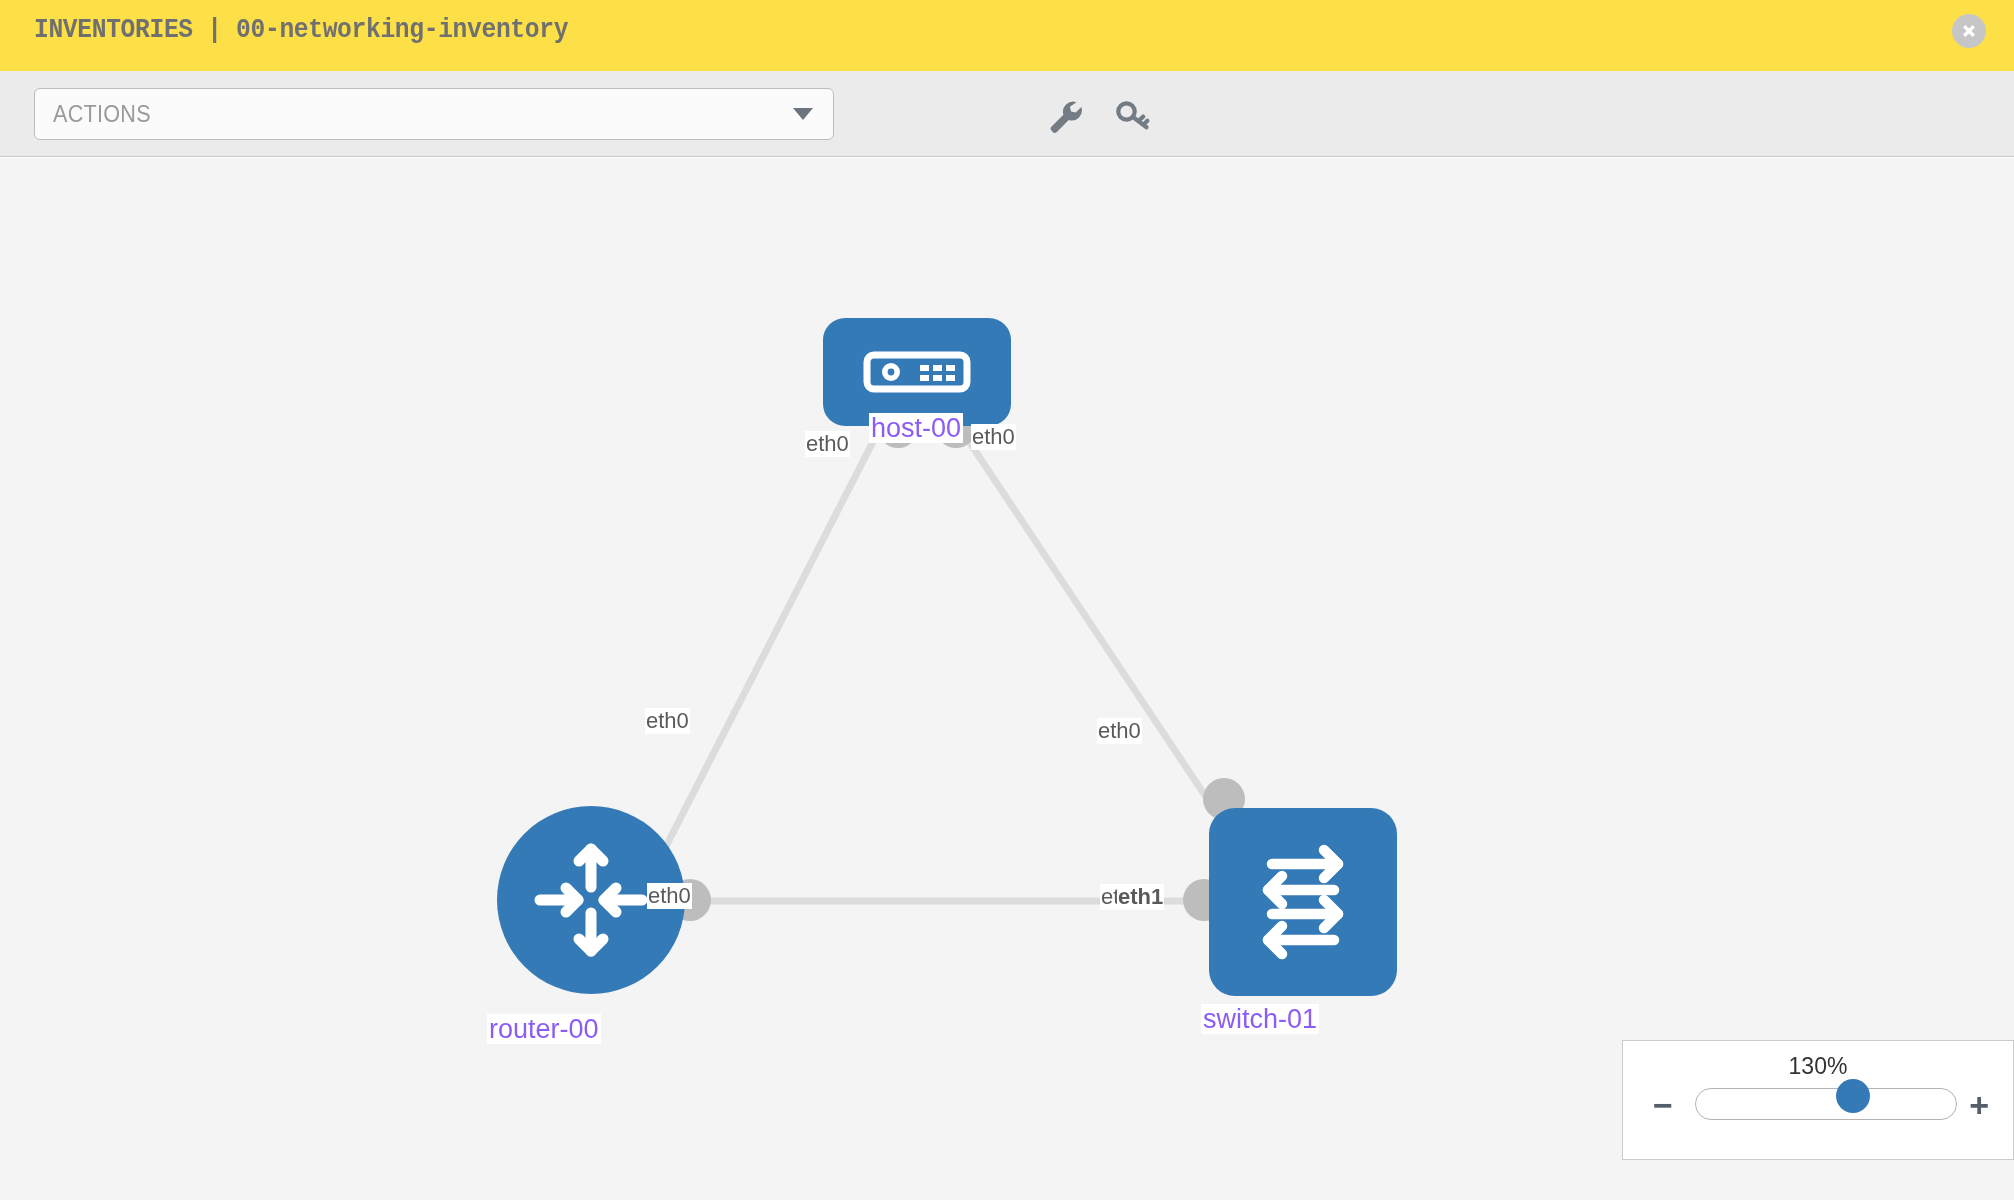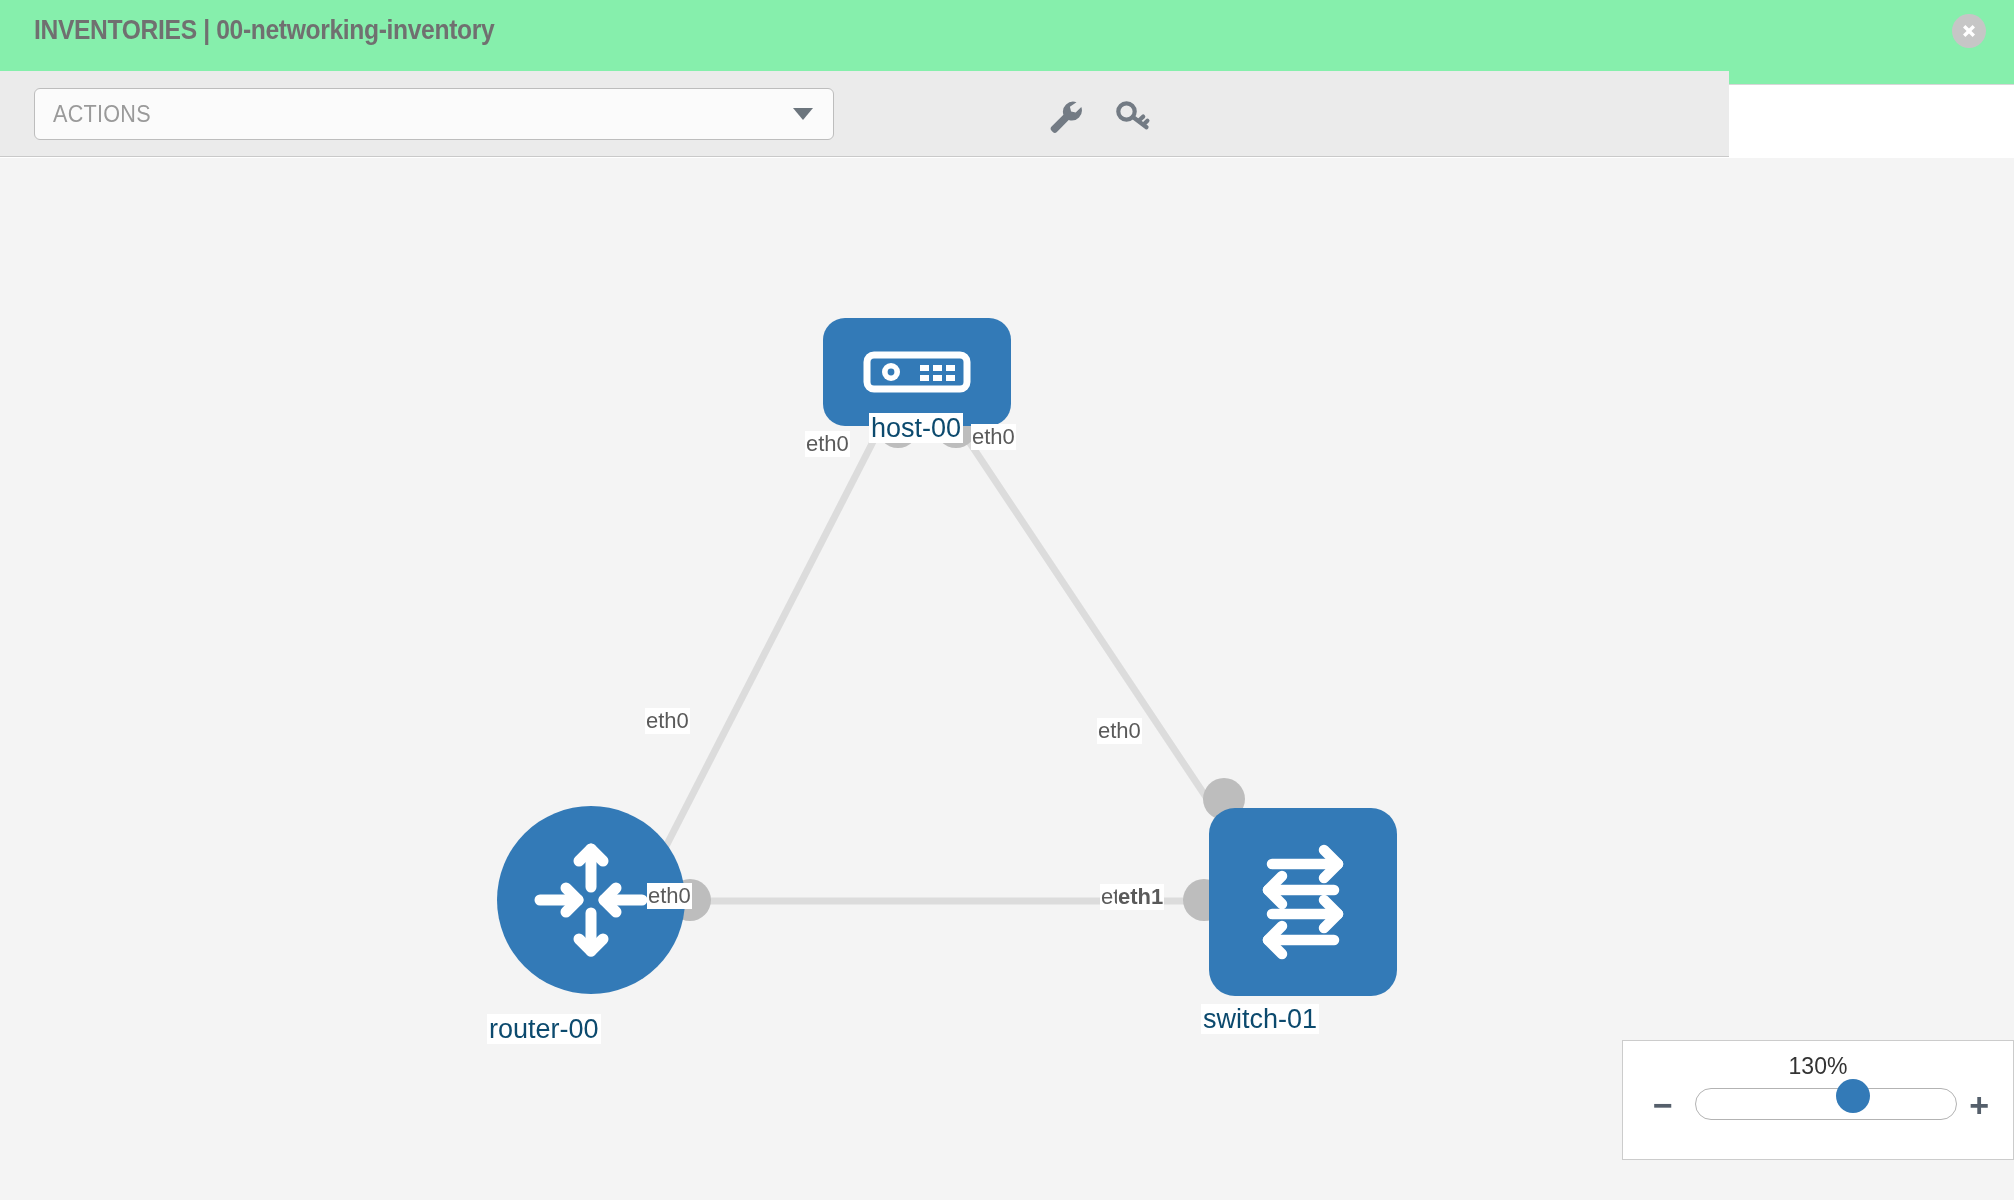--- a/index.html
+++ b/index.html
@@ -16,22 +16,23 @@
     width: 2014px;
     height: 1200px;
     background: #ffffff;
   }
 
   
   .header {
     position: absolute;
     left: 0; top: 0;
     width: 2014px; height: 85px;
-    background: #86efac;
+    background: #fde047;
     border-bottom: 1px solid #d7d7d7;
+    font-family: Liberation Mono, monospace;
   }
   .header-title {
     position: absolute;
     left: 34px; top: 14px;
     font-size: 28px;
     font-weight: bold;
     color: #707070;
     letter-spacing: -0.4px;
     white-space: nowrap;
     transform: scaleX(0.88);
@@ -44,21 +45,21 @@
     border-radius: 50%;
     background: #c6c6c6;
     cursor: pointer;
   }
   .close-btn svg { display: block; }
 
   
   .toolbar {
     position: absolute;
     left: 0; top: 71px;
-    width: 1729px; height: 86px;
+    width: 2014px; height: 86px;
     background: #ebebeb;
     border-bottom: 1px solid #c9c9c9;
   }
   .select-box {
     position: absolute;
     background: #fbfbfb;
     border: 1px solid #bdbdbd;
     border-radius: 6px;
     height: 52px;
   }
@@ -108,21 +109,21 @@
   .node-shape {
     position: absolute;
     background: #337ab7;
     display: flex;
     align-items: center;
     justify-content: center;
   }
   .node-label {
     position: absolute;
     font-size: 27px;
-    color: #0c4a6e;
+    color: #8b5cf6;
     background: #ffffff;
     white-space: nowrap;
     padding: 0 2px;
     line-height: 1.12;
   }
 
   #host-node  { left: 823px; top: 160px; }
   #host-node .node-shape {
     left: 0; top: 0; width: 188px; height: 108px; border-radius: 22px;
   }

